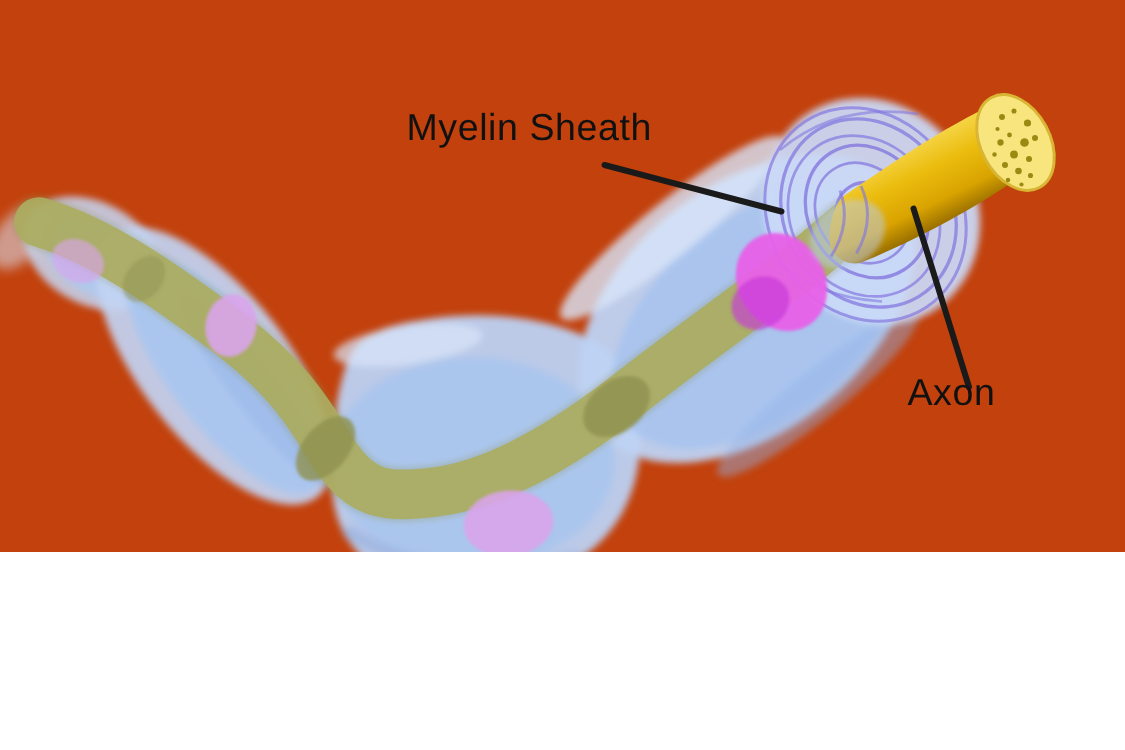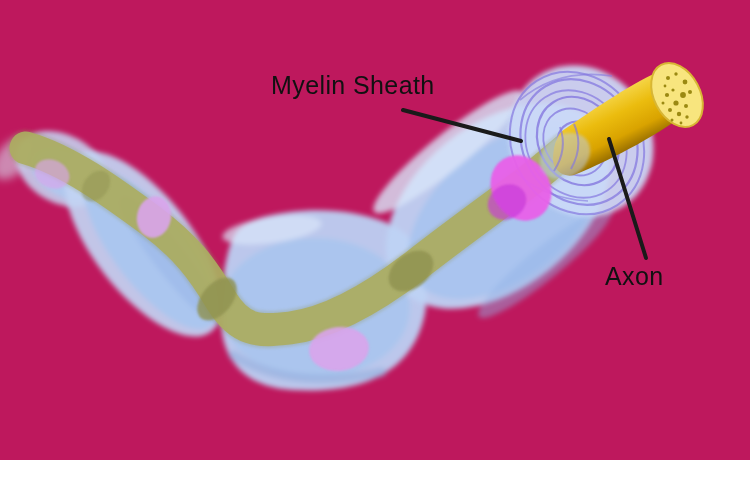--- a/index.html
+++ b/index.html
@@ -1,33 +1,33 @@
 <!DOCTYPE html>
 <html><head>
 <meta charset="utf-8">
 <style>
   html,body{margin:0;padding:0;background:#fff;}
   .stage{
     position:relative;
-    width:750px;height:460px;
-    background:#be185d;
+    width:750px;height:368px;
+    background:#c2410c;
     overflow:hidden;
     font-family:"Liberation Sans", sans-serif;
   }
   .stage svg{position:absolute;left:0;top:0;}
   .label{
     position:absolute;
     color:#111111;
     font-size:25px;
     letter-spacing:0.4px;
     white-space:nowrap;
     line-height:1.2;
   }
   .label-myelin{left:271px;top:70px;}
-  .label-axon{left:605px;top:261px;}
+  .label-axon{left:605px;top:247px;}
 </style>
 </head>
 <body>
 
 <div class="stage">
 
   <svg width="750" height="500" viewBox="0 0 750 500">
     <defs>
       <filter id="blur5" x="-40%" y="-40%" width="180%" height="180%">
           <feGaussianBlur stdDeviation="4"></feGaussianBlur>

